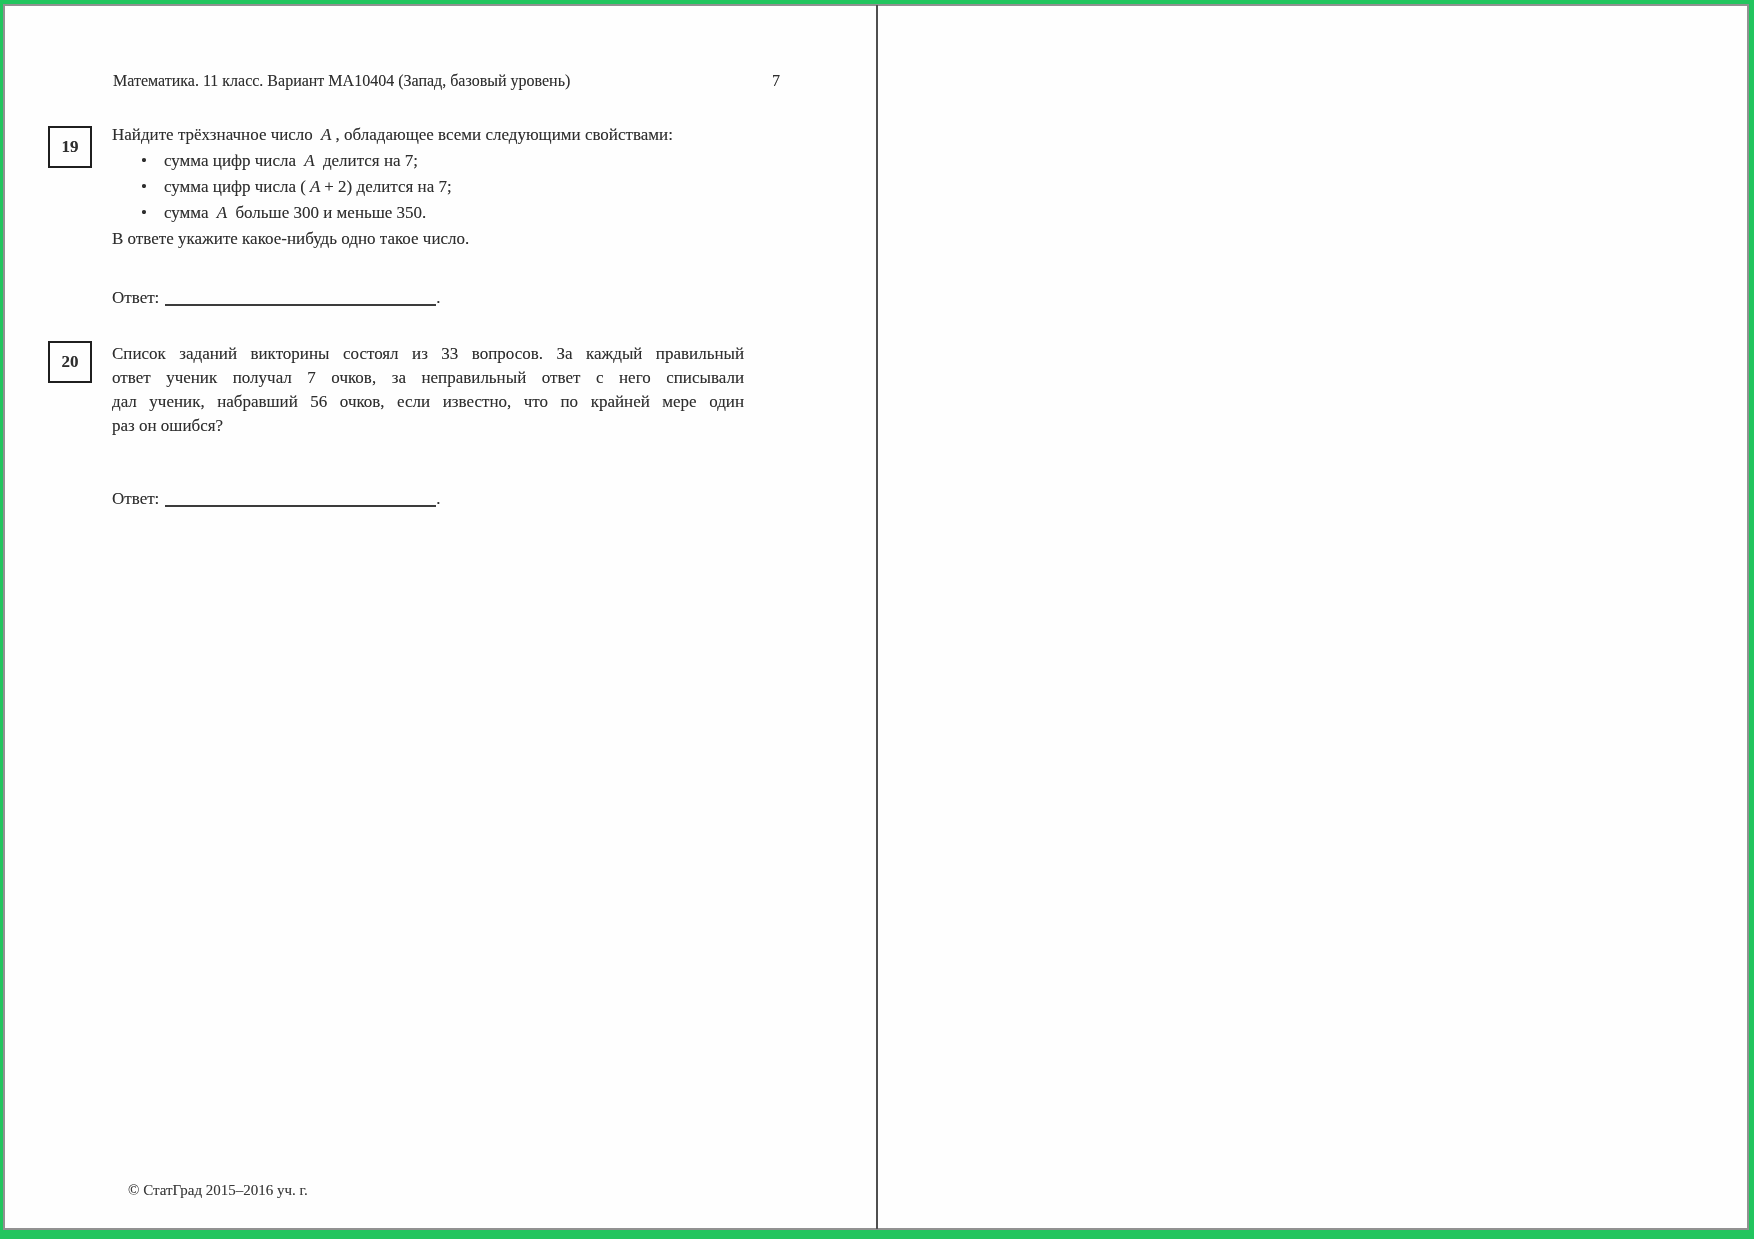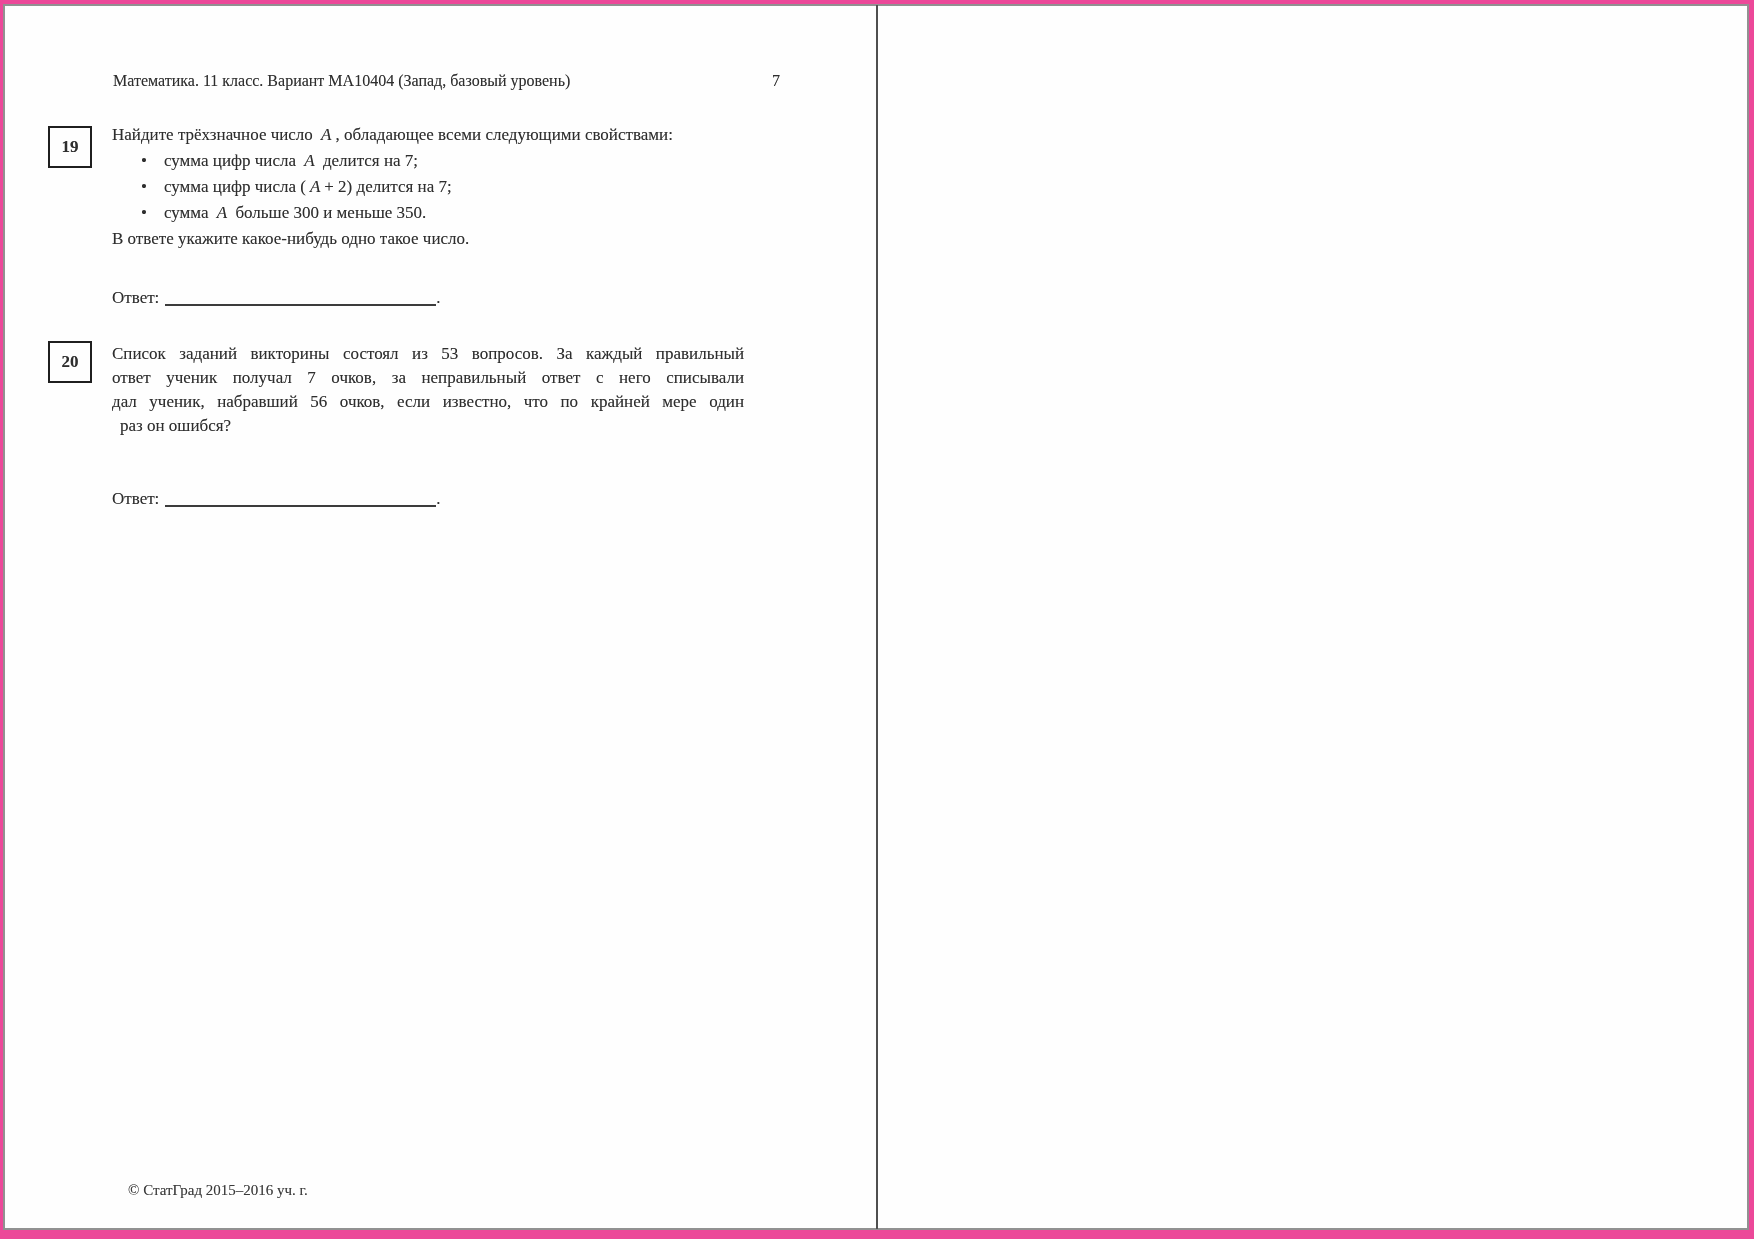--- a/index.html
+++ b/index.html
@@ -1,20 +1,20 @@
 <!DOCTYPE html>
 <html><head>
 <meta charset="utf-8">
 <style>
   html, body { margin: 0; padding: 0; background: #ffffff; }
   .stage {
     position: relative;
     width: 1754px;
     height: 1239px;
-    background: #ec4899;
+    background: #22c55e;
     font-family: "Liberation Serif", "DejaVu Serif", serif;
     color: #2e2e2e;
     overflow: hidden;
   }
   .sheet-border {
     position: absolute;
     left: 3px; top: 4px;
     width: 1746px; height: 1226px;
     border: 2px solid #919191;
     box-sizing: border-box;
@@ -68,21 +68,21 @@
   }
   .bullet-row {
     display: flex;
     padding-left: 29px;
   }
   .bullet-dot {
     width: 23px;
     flex: 0 0 23px;
   }
   .jline { text-align: justify; text-align-last: justify; }
-  .jline-last { text-align: left; text-align-last: left; margin-left: 8px; }
+  .jline-last { text-align: left; text-align-last: left; }
 
   .answer-row {
     position: absolute;
     left: 112px;
     font-size: 17px;
     white-space: nowrap;
     font-family: Liberation Serif, serif;
   }
   .answer-row-19 { top: 287px; }
   .answer-row-20 { top: 488px; }
@@ -144,21 +144,21 @@
 
     <div class="answer-row answer-row-19 txt">
       <span>Ответ:</span><span class="ans-line"></span><span>.</span>
     </div>
 
     <div class="qbox qbox-20 txt">
       <span>20</span>
     </div>
 
     <div class="qbody qbody-20 txt">
-      <div class="jline">Список заданий викторины состоял из 53 вопросов. За каждый правильный</div>
+      <div class="jline">Список заданий викторины состоял из 33 вопросов. За каждый правильный</div>
       <div class="jline">ответ ученик получал 7 очков, за неправильный ответ с него списывали</div>
       <div class="jline">дал ученик, набравший 56 очков, если известно, что по крайней мере один</div>
       <div class="jline jline-last">раз он ошибся?</div>
     </div>
 
     <div class="answer-row answer-row-20 txt">
       <span>Ответ:</span><span class="ans-line"></span><span>.</span>
     </div>
 
     <div class="footer-note txt">© СтатГрад 2015–2016 уч. г.</div>

